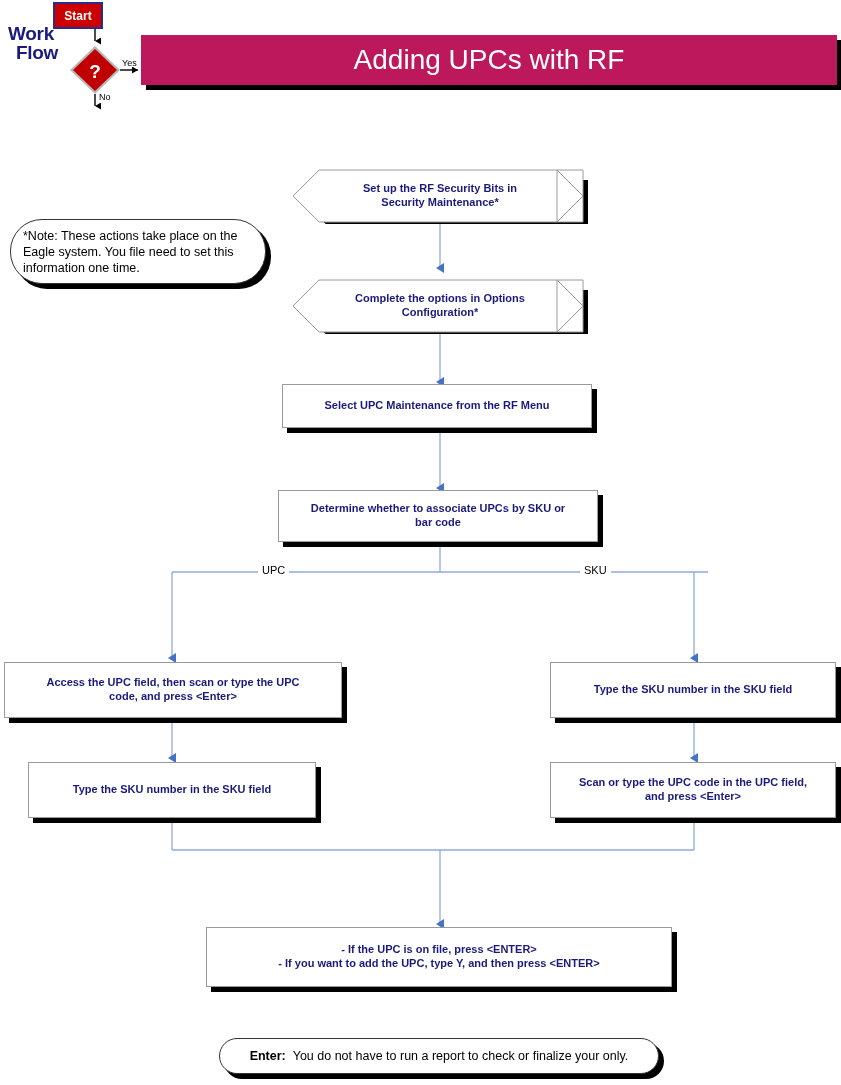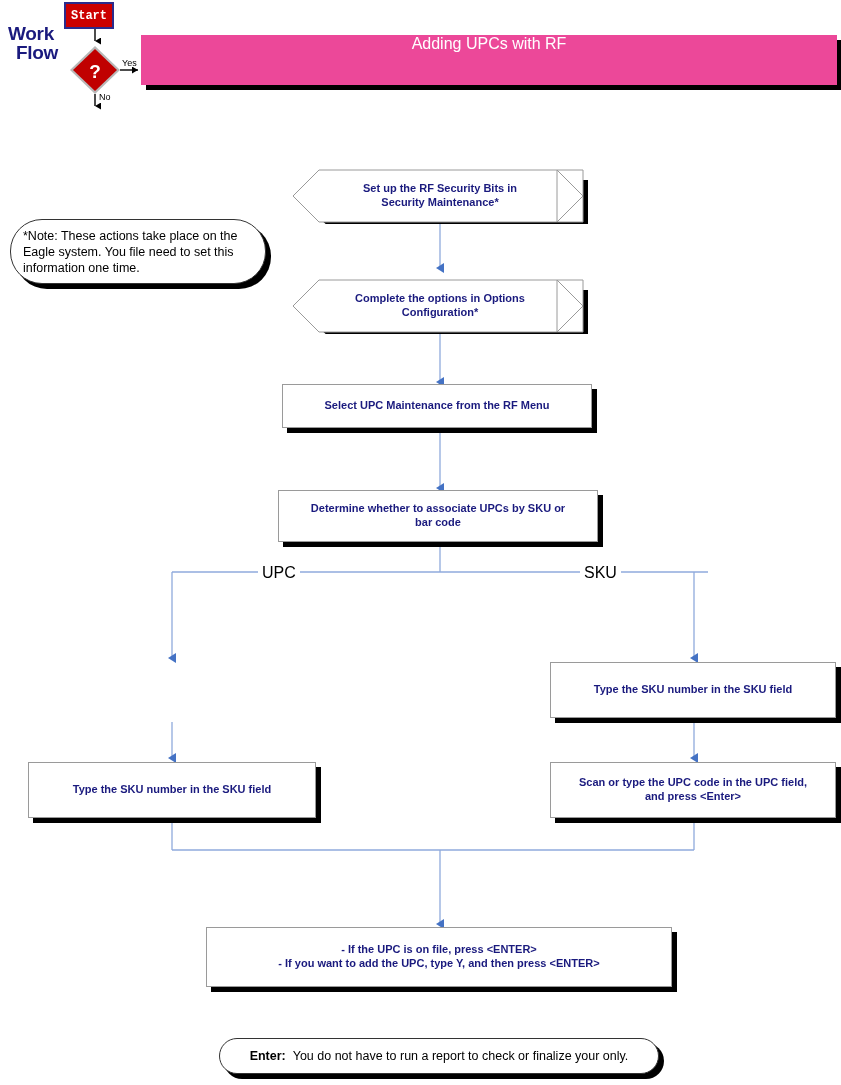--- a/index.html
+++ b/index.html
@@ -36,34 +36,33 @@
     font-size: 19px;
     font-weight: bold;
     line-height: 1.0;
     text-align: left;
     letter-spacing: -0.3px;
   }
   .wf-label .l2 { padding-left: 8px; display: block; }
 
   .start-box {
     position: absolute;
-    left: 64px;
+    left: 53px;
     top: 2px;
     width: 50px;
     height: 27px;
     background: #CC0000;
     border: 2px solid #2b2b8c;
     box-sizing: border-box;
     color: #ffffff;
     font-size: 12px;
     font-weight: bold;
     display: flex;
     align-items: center;
     justify-content: center;
-    font-family: Liberation Mono, monospace;
   }
 
   .decision-diamond {
     position: absolute;
     left: 70px;
     top: 46px;
     width: 50px;
     height: 48px;
   }
   .decision-diamond .dsvg { display: block; }
@@ -77,25 +76,25 @@
   .yes-label { left: 122px; top: 58px; }
   .no-label  { left: 99px;  top: 92px; }
 
   
   .title-banner {
     position: absolute;
     left: 141px;
     top: 35px;
     width: 696px;
     height: 50px;
-    background: #ec4899;
+    background: #be185d;
     color: #ffffff;
-    font-size: 16px;
-    display: flex;
-    align-items: flex-start;
+    font-size: 28px;
+    display: flex;
+    align-items: center;
     justify-content: center;
     box-shadow: 5px 5px 0 0 #000000;
   }
 
   
   .node-text {
     color: #1a1a7e;
     font-size: 11px;
     font-weight: bold;
     text-align: center;
@@ -169,21 +168,21 @@
   }
   #note-report .pill-text {
     text-align: center;
   }
   #note-report .pill-text b { font-weight: bold; }
 
   
   .branch-label {
     position: absolute;
     color: #000000;
-    font-size: 16px;
+    font-size: 11px;
     background: #ffffff;
     padding: 0 4px;
     line-height: 1;
   }
 </style>
 </head>
 <body>
 
 <div id="page">
 
@@ -297,20 +296,24 @@
   </div>
 
   <div class="proc-box" id="box-determine-association" style="left:278px; top:490px; width:320px; height:52px;">
     <span class="node-text">Determine whether to associate UPCs by SKU or
 bar code</span>
   </div>
 
   <span class="branch-label" style="left:258px; top:565px;">UPC</span>
   <span class="branch-label" style="left:580px; top:565px;">SKU</span>
 
+  <div class="proc-box" id="box-access-upc-field" style="left:4px; top:662px; width:338px; height:56px;">
+    <span class="node-text">Access the UPC field, then scan or type the UPC
+code, and press &lt;Enter&gt;</span>
+  </div>
 
   <div class="proc-box" id="box-type-sku-left" style="left:28px; top:762px; width:288px; height:56px;">
     <span class="node-text">Type the SKU number in the SKU field</span>
   </div>
 
   <div class="proc-box" id="box-type-sku-right" style="left:550px; top:662px; width:286px; height:56px;">
     <span class="node-text">Type the SKU number in the SKU field</span>
   </div>
 
   <div class="proc-box" id="box-scan-upc-right" style="left:550px; top:762px; width:286px; height:56px;">

